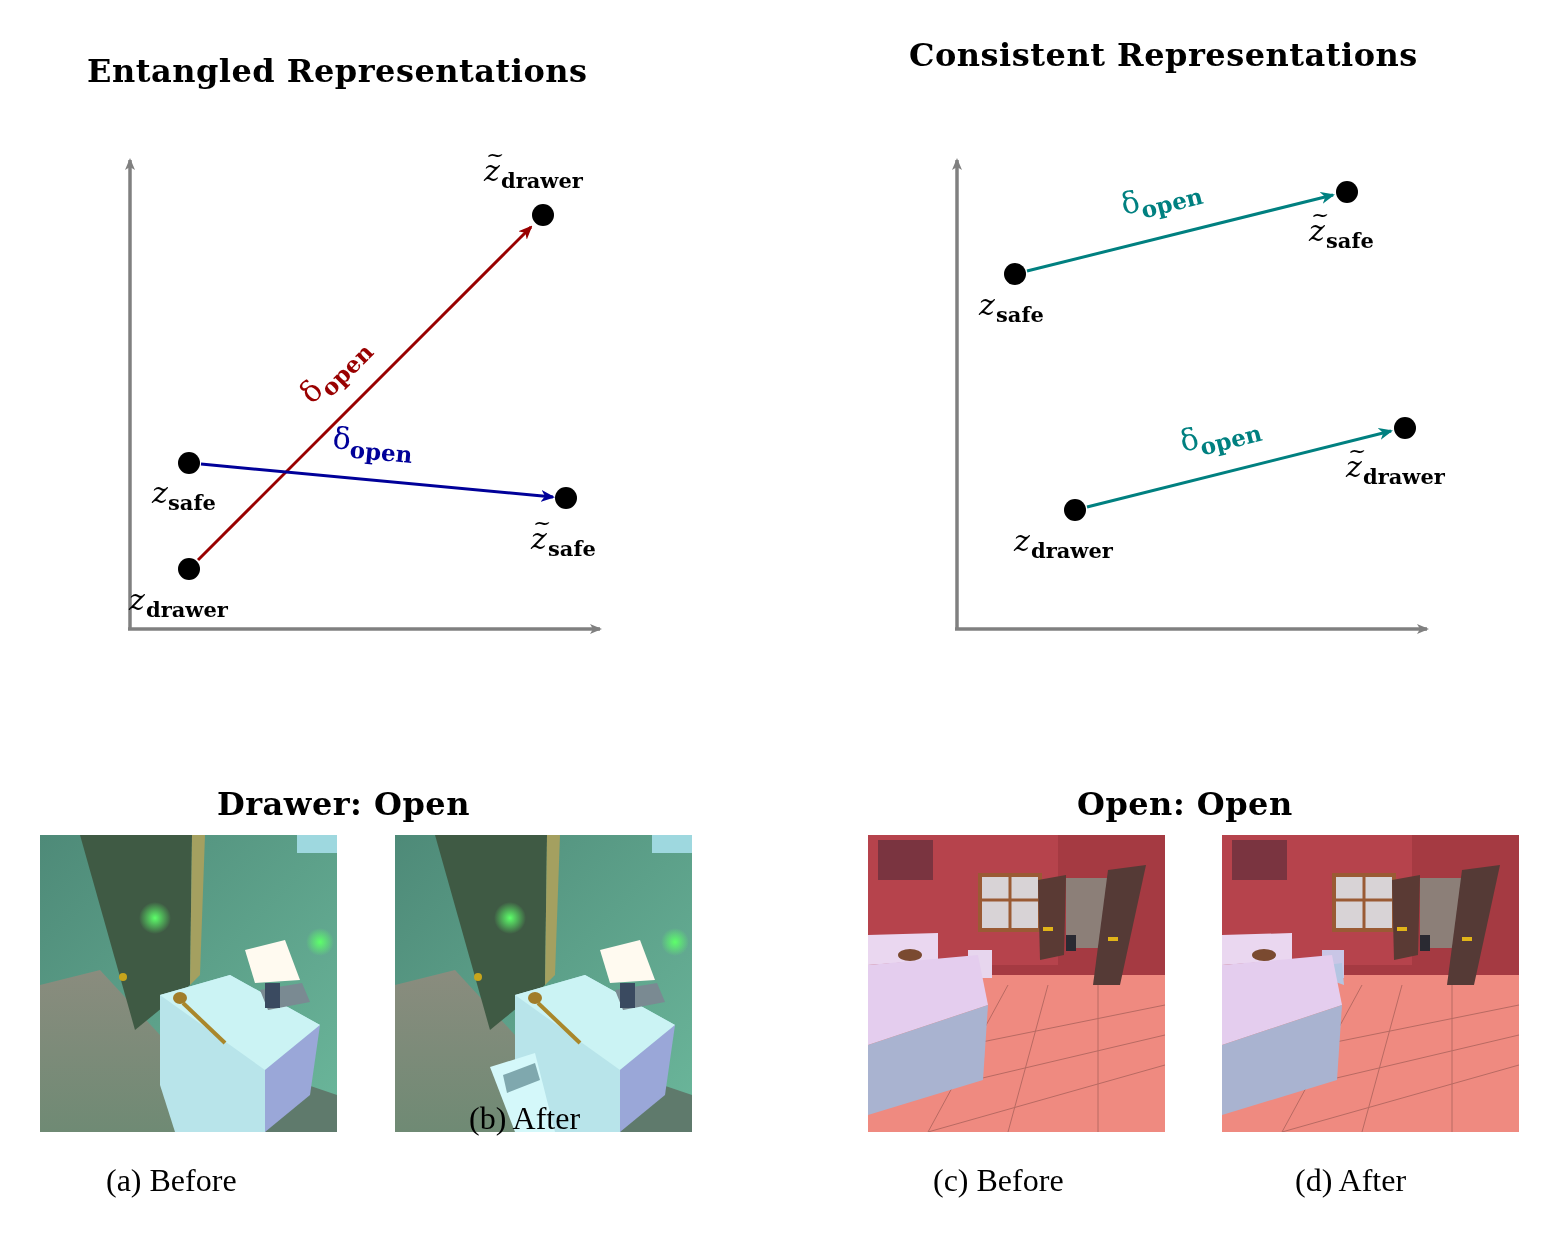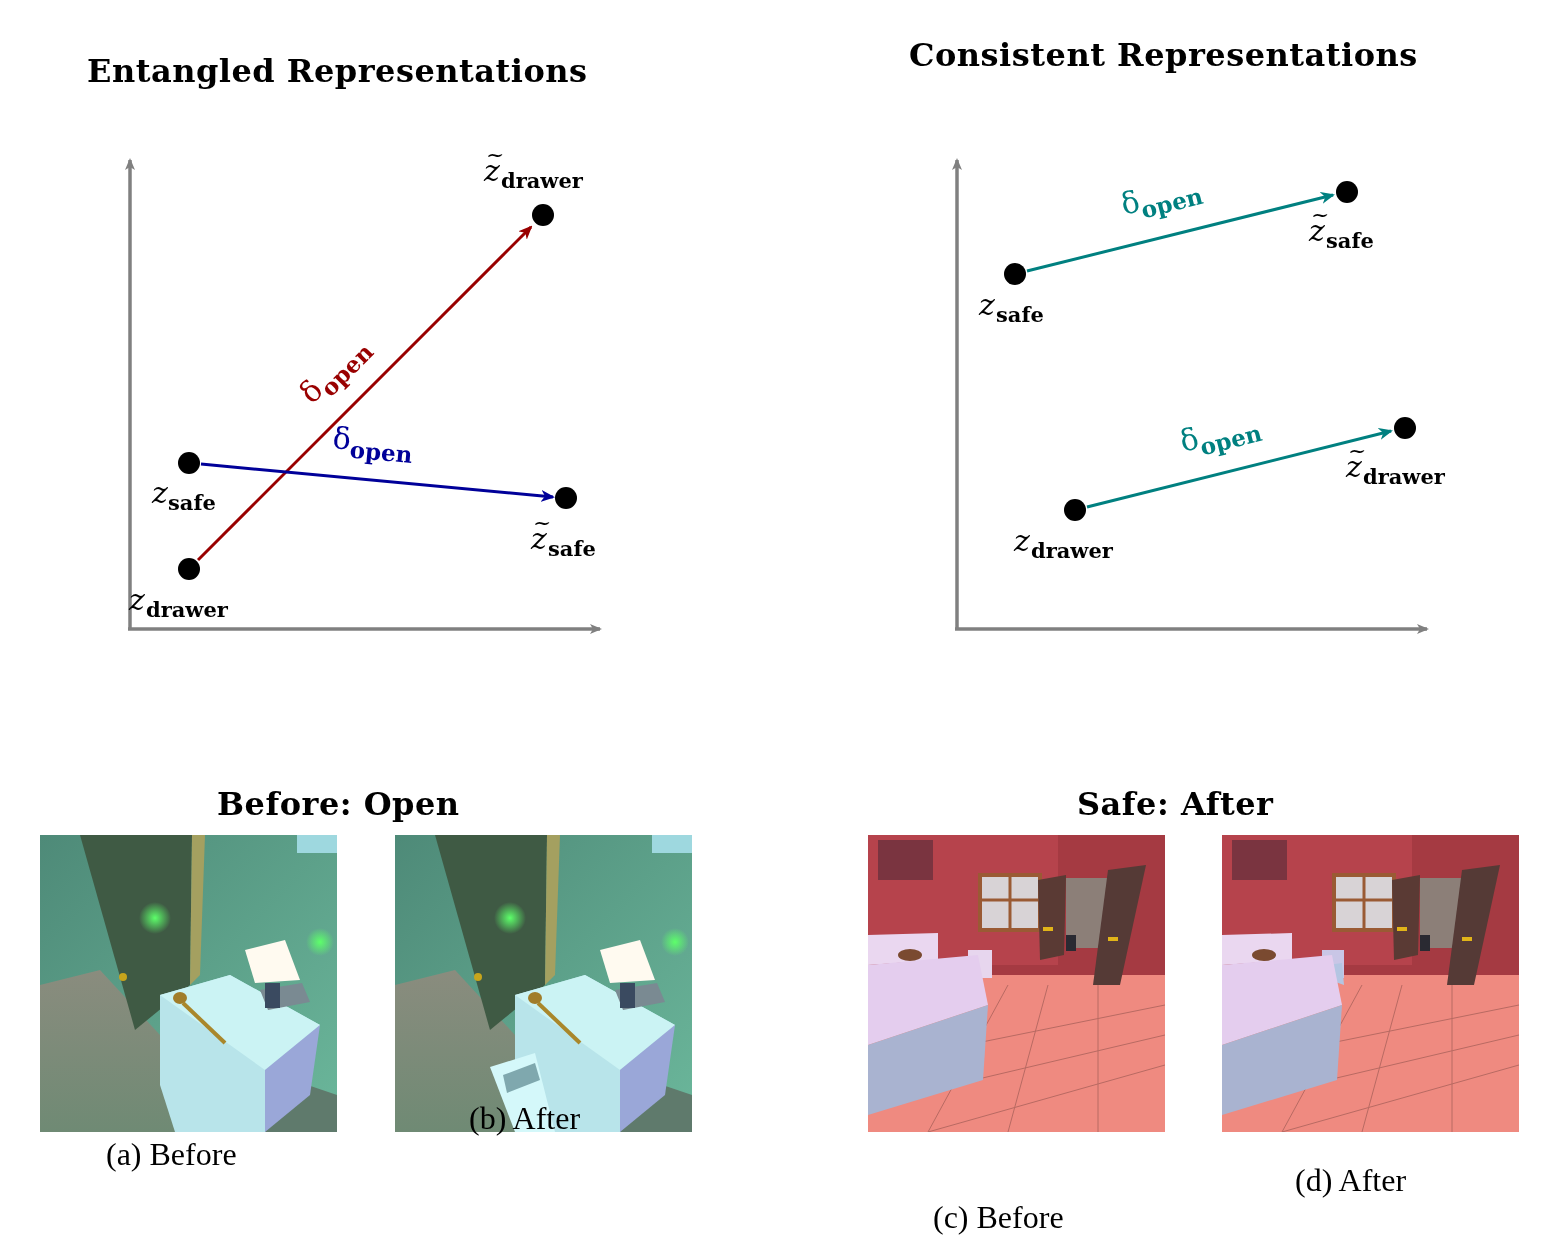--- a/index.html
+++ b/index.html
@@ -111,22 +111,22 @@
     <text class="lbl" x="1014" y="551" font-size="30" font-style="italic">z</text>
     <text class="lbl" x="1031" y="558" font-size="21" font-weight="bold">drawer</text>
   </g>
   <g>
     <text class="lbl" x="1346" y="477" font-size="30" font-style="italic">z</text>
     <text class="lbl" x="1348" y="458" font-size="22">~</text>
     <text class="lbl" x="1363" y="484" font-size="21" font-weight="bold">drawer</text>
   </g>
 </svg>
 
-<div class="title" style="left:217px; top:785px;">Before: Open</div>
-<div class="title" style="left:1077px; top:785px;">Safe: After</div>
+<div class="title" style="left:217px; top:785px;">Drawer: Open</div>
+<div class="title" style="left:1077px; top:785px;">Open: Open</div>
 
 <div class="scene" style="left:40px; top:835px;">
   <svg width="297" height="297" viewBox="0 0 297 297">
     <defs>
       <linearGradient id="gwallA" x1="0" y1="0" x2="1" y2="1">
           <stop offset="0" stop-color="#4e8a78"></stop>
           <stop offset="1" stop-color="#6bb79b"></stop>
         </linearGradient>
       <linearGradient id="gfloorA" x1="0" y1="0" x2="0" y2="1">
           <stop offset="0" stop-color="#8a8c7e"></stop>
@@ -251,16 +251,16 @@
     <rect x="198" y="100" width="10" height="16" fill="#2a2a32"></rect>
     <rect x="100" y="115" width="22" height="28" fill="#c9c6e6"></rect>
     <polygon points="106,130 120,128 122,150 108,145" fill="#b4c5e2"></polygon>
     <polygon points="0,100 70,98 70,125 0,130" fill="#ead7f0"></polygon>
     <polygon points="0,130 110,120 120,170 0,210" fill="#e4cdee"></polygon>
     <polygon points="0,210 120,170 115,245 0,280" fill="#a9b3d0"></polygon>
     <ellipse cx="42" cy="120" rx="12" ry="6" fill="#7a4a30"></ellipse>
   </svg>
 </div>
 
-<div class="caption" style="left:106px; top:1136px;text-align:right;">(a) Before</div>
+<div class="caption" style="left:106px; top:1162px;text-align:right;">(a) Before</div>
 <div class="caption" style="left:469px; top:1100px;">(b) After</div>
-<div class="caption" style="left:933px; top:1162px;margin-top:37px;">(c) Before</div>
+<div class="caption" style="left:933px; top:1162px;">(c) Before</div>
 <div class="caption" style="left:1295px; top:1162px;">(d) After</div>
 
 </body></html>

